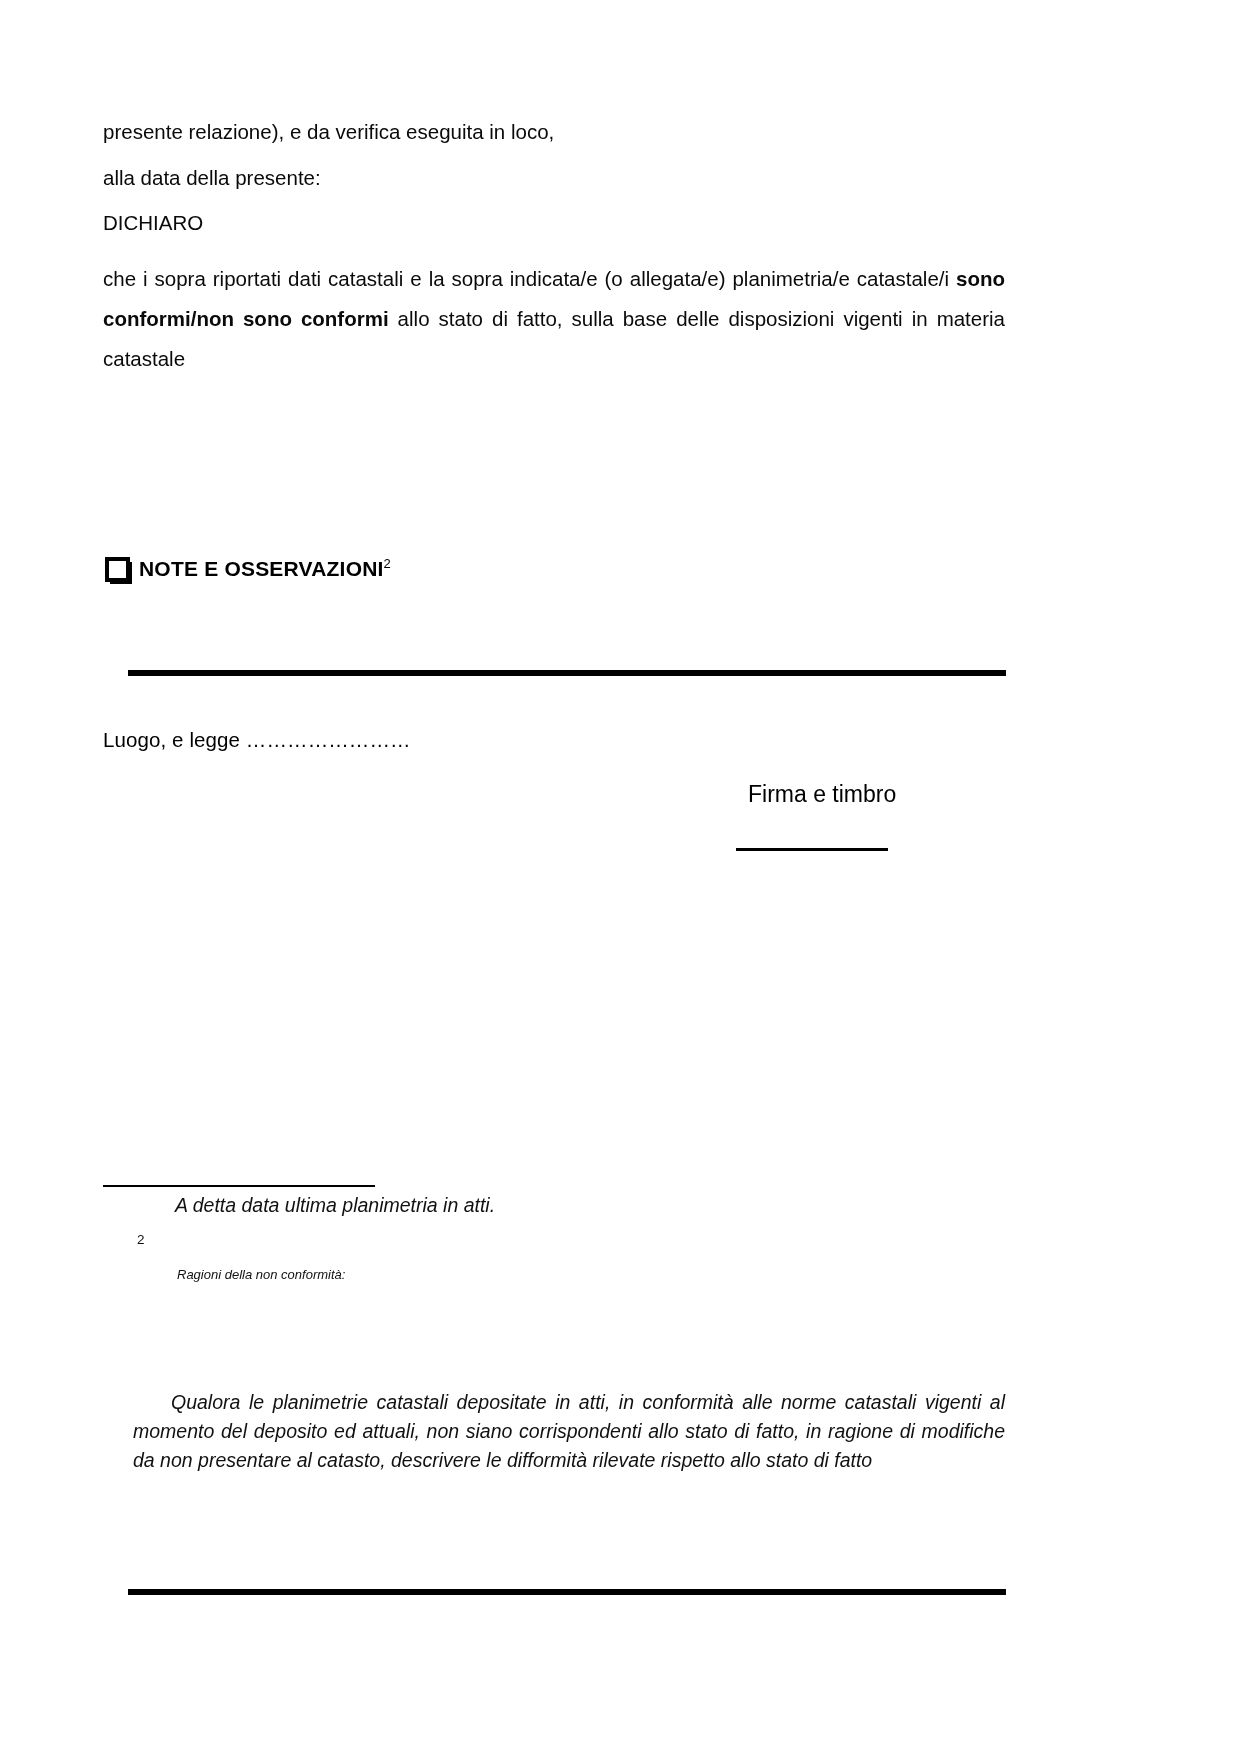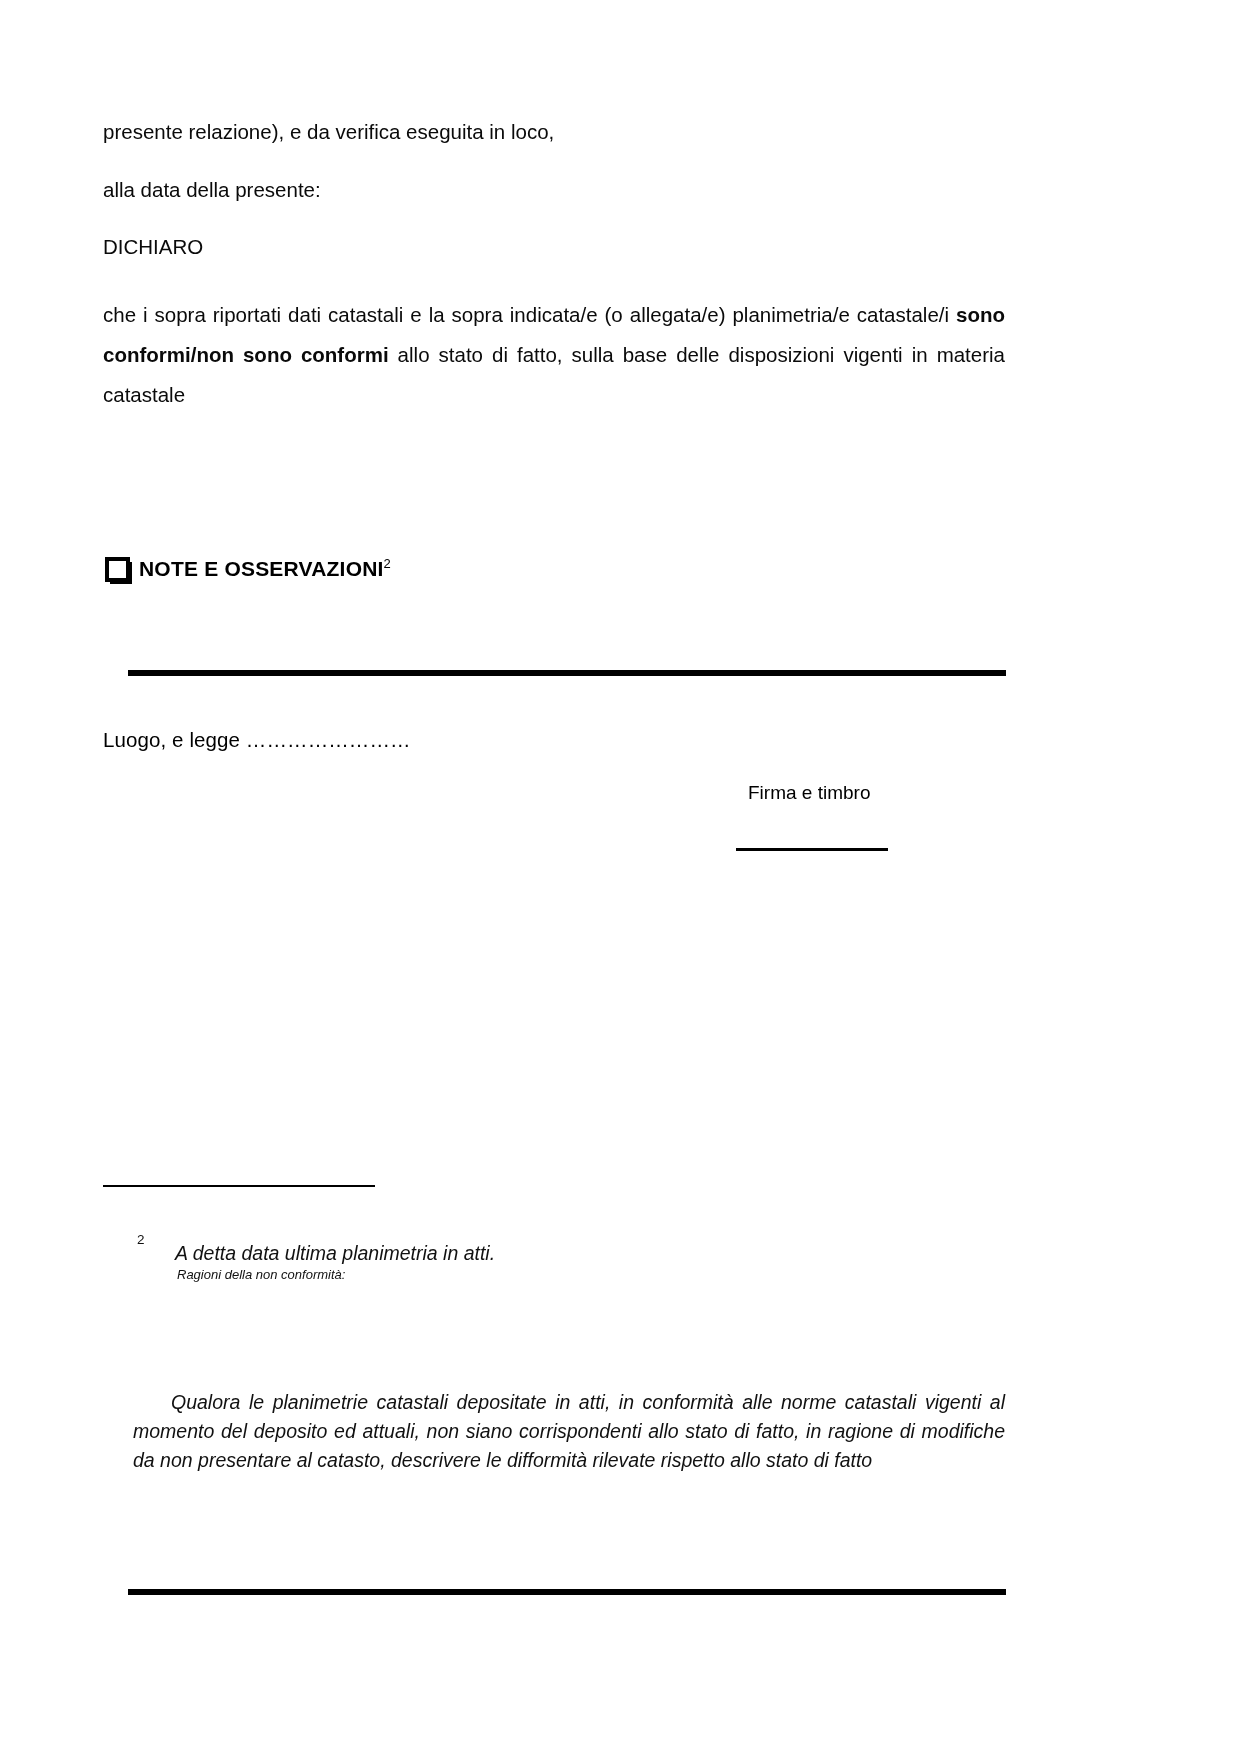--- a/index.html
+++ b/index.html
@@ -28,21 +28,21 @@
     top: 122px;
     width: 902px;
   }
   .para {
     font-size: 20.5px;
     line-height: 1.0;
     margin: 0 0 0 0;
     text-align: left;
     color: #0a0a0a;
   }
-  .para + .para { margin-top: 37px; }
+  .para + .para { margin-top: 25px; }
   .para.justified { text-align: justify; text-align-last: left; line-height: 40px; }
   .para.leaded { line-height: 40px; }
   .b { font-weight: bold; }
 
   
   .section-heading {
     position: absolute;
     left: 105px;
     top: 557px;
     display: flex;
@@ -110,21 +110,21 @@
     font-size: 20.5px;
     line-height: 1;
     letter-spacing: 0.1px;
   }
 
   
   .firma-label {
     position: absolute;
     left: 748px;
     top: 783px;
-    font-size: 19px;
+    font-size: 23px;
     line-height: 1;
   }
   .firma-line {
     position: absolute;
     left: 736px;
     top: 848px;
     width: 152px;
     height: 3px;
     background: #000000;
   }
@@ -142,21 +142,20 @@
     position: absolute;
     left: 103px;
     top: 1196px;
     width: 902px;
   }
   .fn-line {
     font-style: italic;
     font-size: 19.5px;
     line-height: 1;
     color: #111111;
-    margin-top: 48px;
   }
   .fn-indent { padding-left: 72px; }
   .fn-marker {
     position: absolute;
     left: 137px;
     top: 1233px;
     font-size: 13.5px;
     line-height: 1;
     color: #111111;
   }

